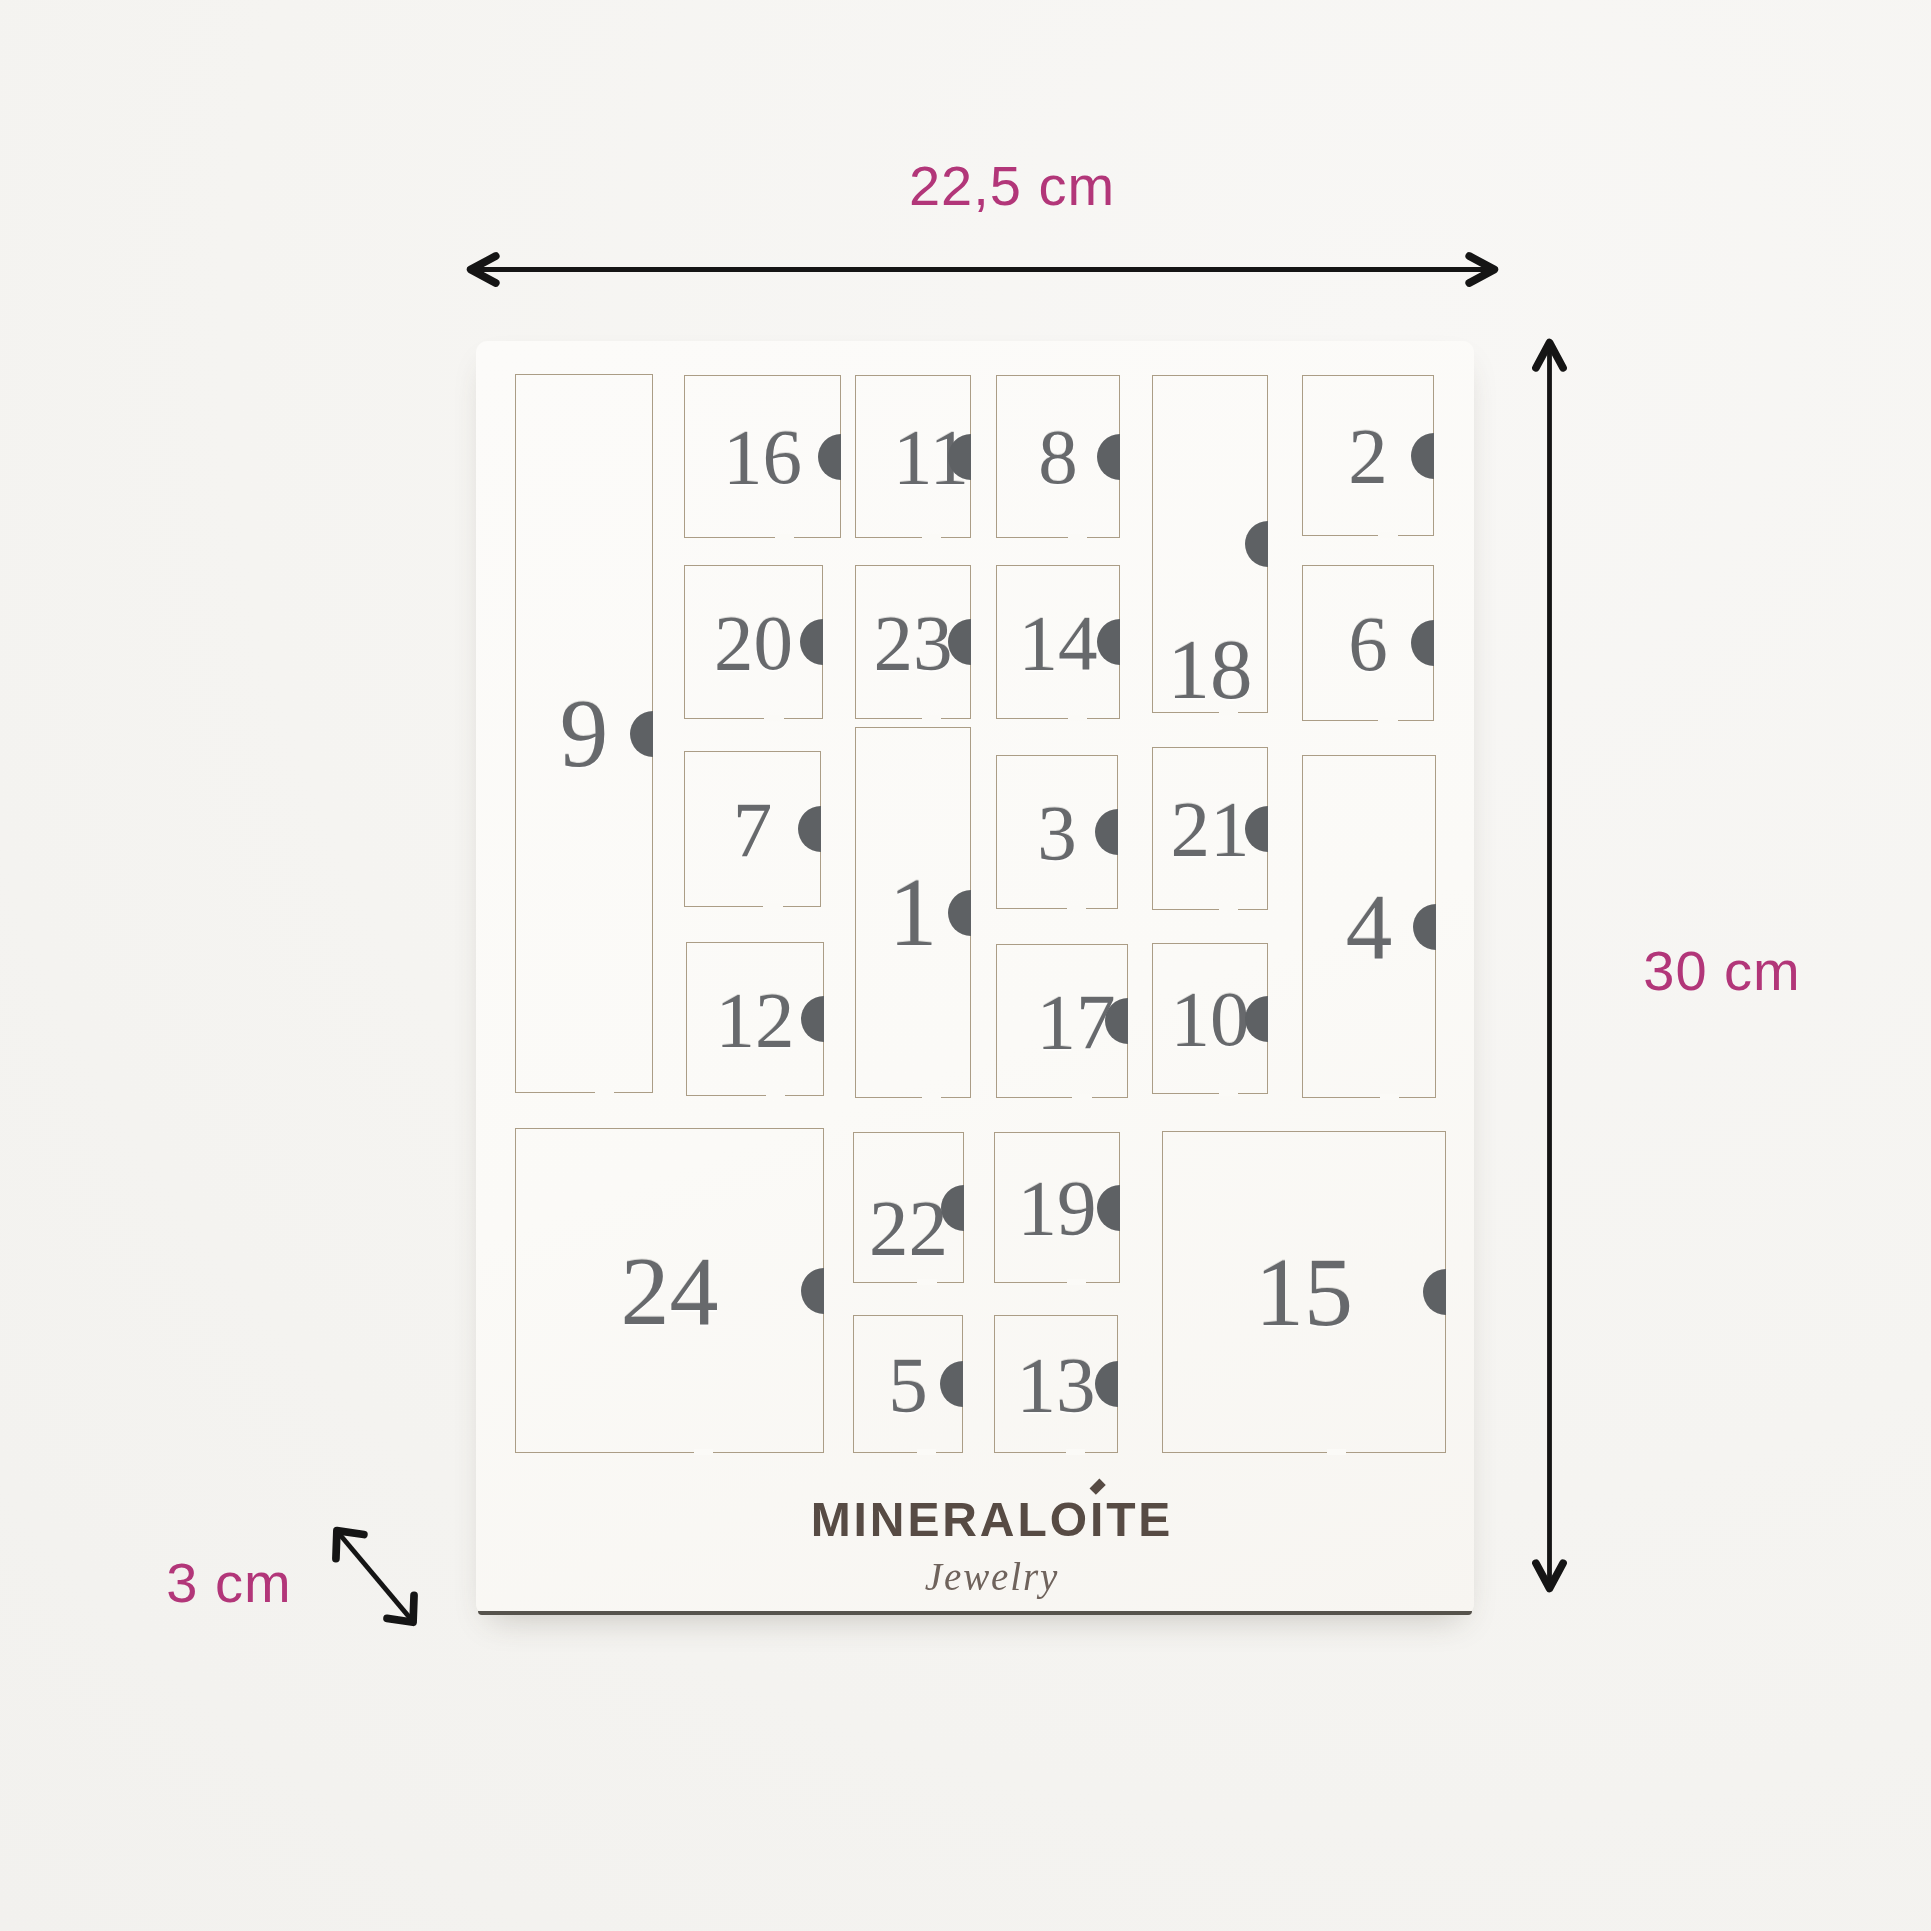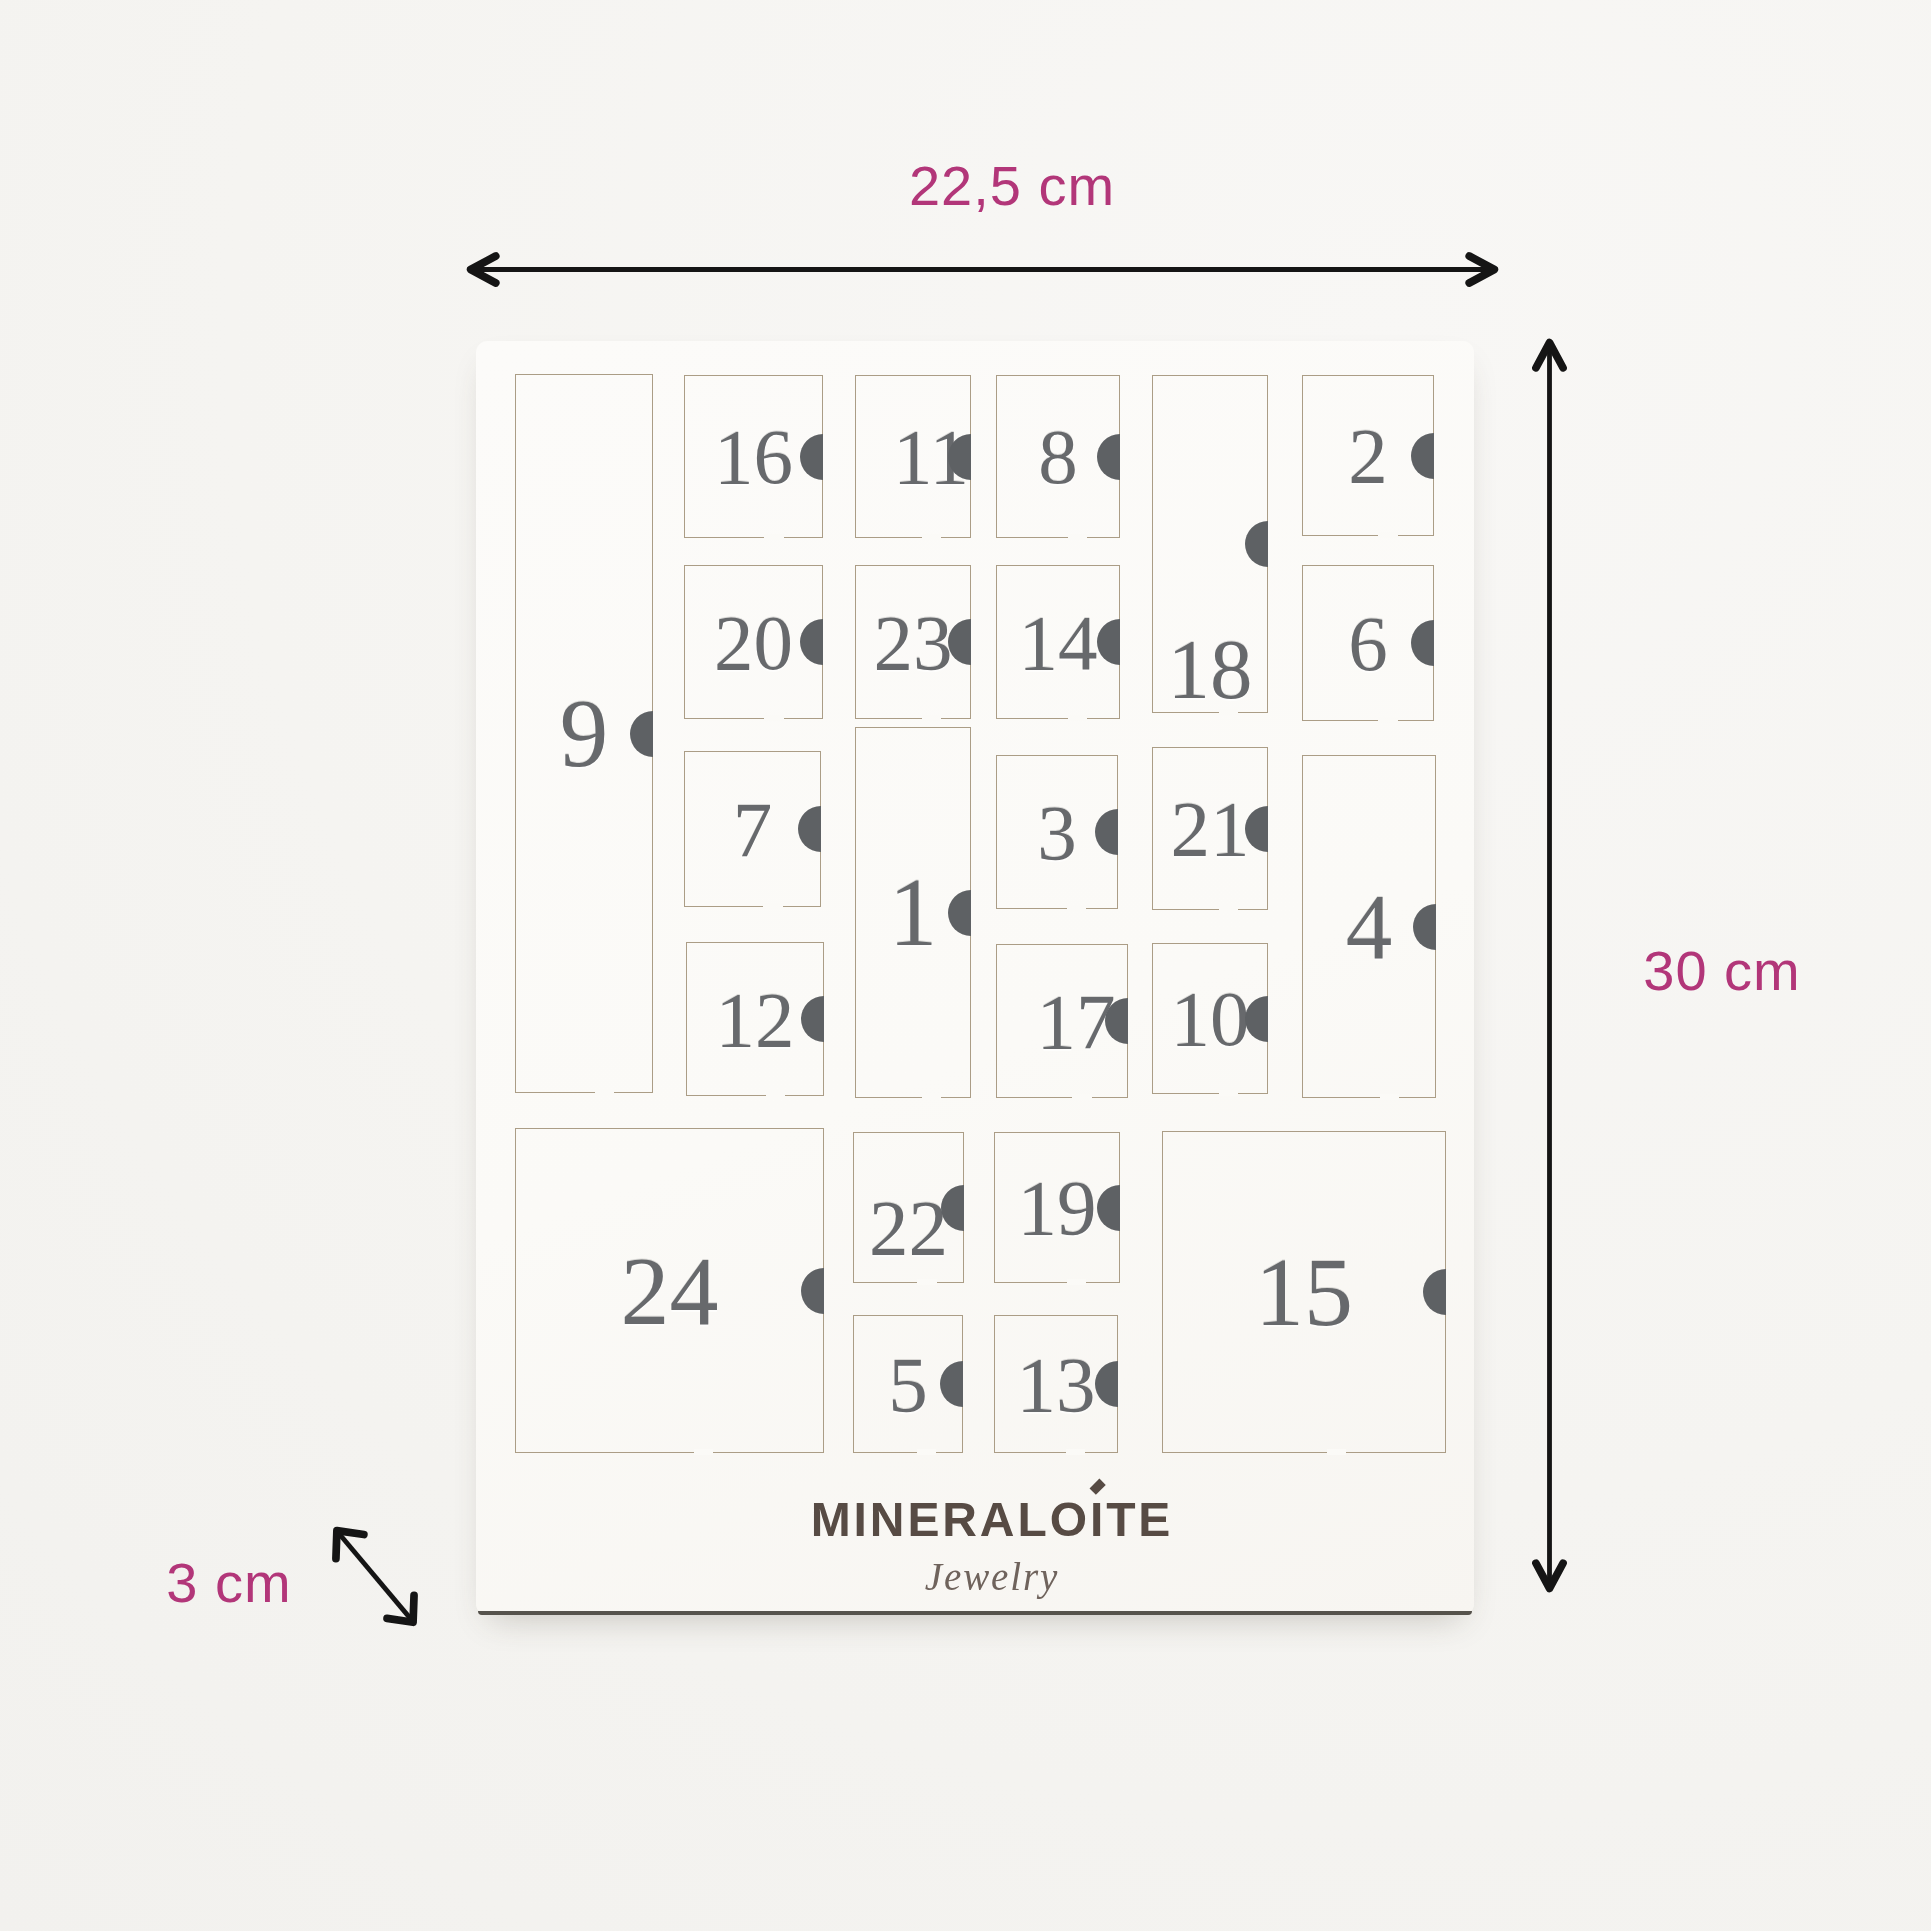--- a/index.html
+++ b/index.html
@@ -192,21 +192,21 @@
     <span class="door-notch"></span>
   </div>
       <div class="door" style="left: 520px; top: 34px; width: 124px; height: 163px;">
     <span class="door-number" style="font-size: 79px;">8</span>
     <span class="door-notch"></span>
   </div>
       <div class="door" style="left: 379px; top: 34px; width: 116px; height: 163px; padding-left: 36px;">
     <span class="door-number" style="font-size: 79px;">11</span>
     <span class="door-notch"></span>
   </div>
-      <div class="door" style="left: 208px; top: 34px; width: 139px; height: 163px;">
+      <div class="door" style="left: 208px; top: 34px; width: 157px; height: 163px;">
     <span class="door-number" style="font-size: 79px;">16</span>
     <span class="door-notch"></span>
   </div>
       <div class="door" style="left: 39px; top: 33px; width: 138px; height: 719px;">
     <span class="door-number" style="font-size: 97px;">9</span>
     <span class="door-notch"></span>
   </div>
     <div class="logo" style="left:516px;top:1155px;">
       <div class="logo-line"><span>MINERALO</span><span class="i-wrap"><span class="i-diamond"></span><span>I</span></span><span>TE</span></div>
       <div class="logo-tagline">Jewelry</div>

